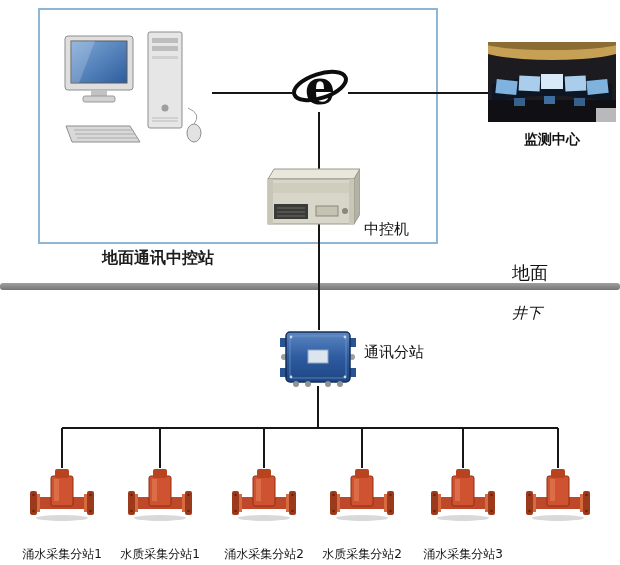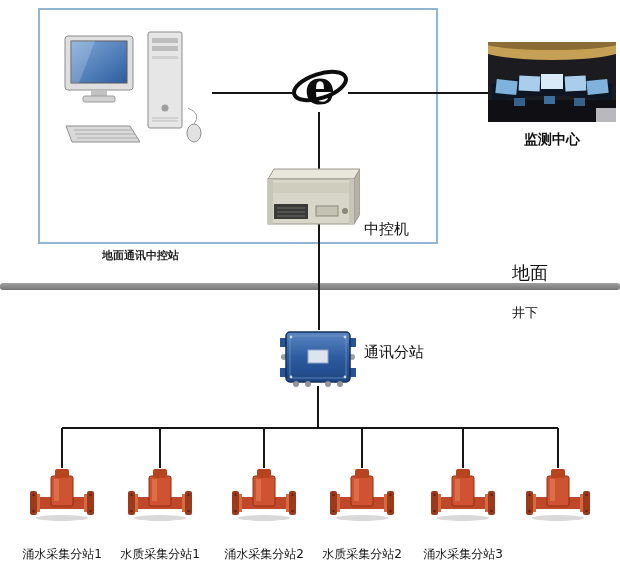--- a/index.html
+++ b/index.html
@@ -8,23 +8,23 @@
   .icon{position:absolute;z-index:2;}
   .lbl{position:absolute;z-index:3;color:#111;white-space:nowrap;}
   .lbl.centered{text-align:center;white-space:normal;}
   .ground-box{position:absolute;left:38px;top:8px;width:396px;height:232px;border:2px solid #90b6d4;background:transparent;z-index:0;}
   .divider{position:absolute;left:0;top:283px;width:620px;height:7px;background:linear-gradient(#a0a0a0,#757575);border-radius:3px;z-index:0;}
   .lines{position:absolute;left:0;top:0;z-index:1;pointer-events:none;}
   .lines line{stroke:#161616;stroke-width:2;}
   .host-label{left:67px;top:152px;width:140px;font-size:14px;}
   .center-label{left:488px;top:131px;width:128px;font-size:14px;font-weight:bold;}
   .server-label{left:364px;top:188px;font-size:15px;margin-top:32px;}
-  .groundbox-label{left:102px;top:248px;font-size:11px;font-weight:bold;color:#1c1c1c;}
+  .groundbox-label{left:102px;top:248px;font-size:16px;font-weight:bold;color:#1c1c1c;}
   .surface-label{left:512px;top:261px;font-size:18px;}
-  .underground-label{left:512px;top:304px;font-size:13px;}
+  .underground-label{left:512px;top:304px;font-size:15px;font-style:italic;}
   .substation-label{left:364px;top:343px;font-size:15px;}
   .device{top:466px;width:64px;height:56px;}
   .device-label{top:530px;width:110px;font-size:12px;margin-top:16px;}
 </style>
 </head>
 <body>
 
 <div class="canvas">
 
   <svg width="0" height="0" style="position:absolute">

